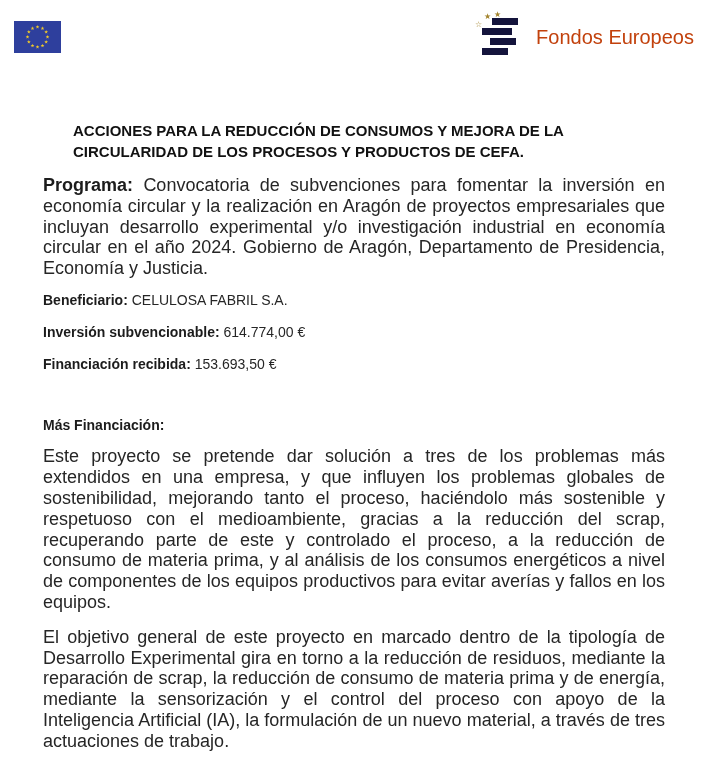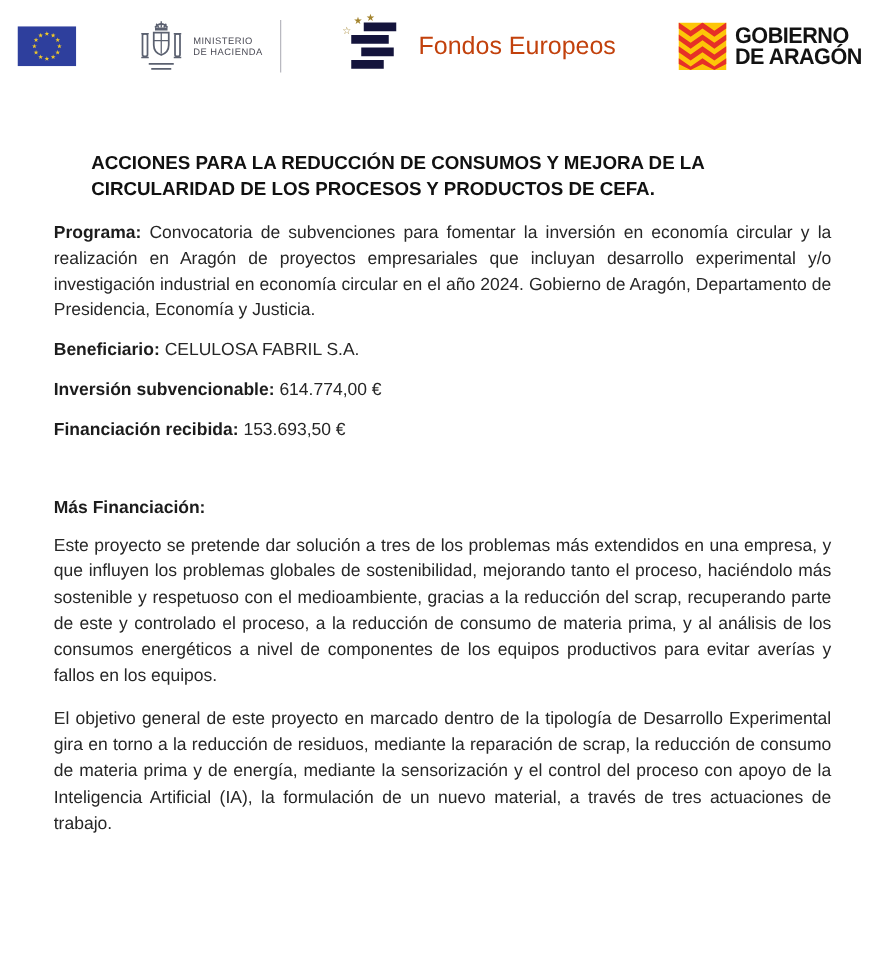--- a/index.html
+++ b/index.html
@@ -89,21 +89,21 @@
   .doc-heading {
     margin: 58px auto 0 auto;
     max-width: 562px;
     font-size: 15px;
     font-weight: bold;
     color: #111;
     line-height: 21px;
   }
   .para {
     margin-top: 13px;
-    font-size: 14px;
+    font-size: 18px;
     line-height: 20.8px;
     text-align: justify;
     color: #262626;
   }
   .field { margin-top: 11px; font-size: 14px; line-height: 20.8px; color: #262626; }
   .bold { font-weight: bold; color: #1c1c1c; }
   .mas-info-label {
     margin-top: 43px;
     font-size: 14px;
     font-weight: bold;
@@ -134,73 +134,34 @@
           <use href="#eustar" x="0" y="10"></use>
             <use href="#eustar" x="-5" y="8.66"></use>
           <use href="#eustar" x="-8.66" y="5"></use>
             <use href="#eustar" x="-10" y="0"></use>
           <use href="#eustar" x="-8.66" y="-5"></use>
             <use href="#eustar" x="-5" y="-8.66"></use>
         </g>
       </svg>
     </div>
 
-    <div class="logo-group">
-      <svg class="min-arms" viewBox="0 0 36 44" xmlns="http://www.w3.org/2000/svg">
-        <g fill="none" stroke="#5b6170" stroke-width="1.4">
-
-          <path d="M13 7 q5 -6 10 0"></path>
-          <path d="M14 4 l2 3 M18 2 l0 5 M22 4 l-2 3" stroke-width="1.1"></path>
-          <rect x="13" y="7" width="10" height="2.4" fill="#5b6170" stroke="none"></rect>
-
-          <path d="M12 11 h12 v10 q0 6 -6 8 q-6 -2 -6 -8 Z"></path>
-          <path d="M18 11 v17 M12 17.5 h12" stroke-width="1"></path>
-
-          <rect x="3" y="12" width="4" height="18" rx="1.4"></rect>
-          <rect x="29" y="12" width="4" height="18" rx="1.4"></rect>
-          <path d="M2 12 h6 M28 12 h6 M2 31 h6 M28 31 h6" stroke-width="1.2"></path>
-
-          <path d="M8 36 h20 M10 40 h16" stroke-width="1.4"></path>
-        </g>
-      </svg>
-      <div class="min-text">
-        <span>MINISTERIO</span><br>
-        <span>DE HACIENDA</span>
-      </div>
-      <div class="min-divider"></div>
-    </div>
 
     <div class="logo-group">
       <div class="fondos-icon">
         <span class="fondos-star s1">★</span>
         <span class="fondos-star s2">★</span>
         <span class="fondos-star s3">☆</span>
         <div class="fondos-bar b1"></div>
         <div class="fondos-bar b2"></div>
         <div class="fondos-bar b3"></div>
         <div class="fondos-bar b4"></div>
       </div>
       <div class="fondos-text">Fondos Europeos</div>
     </div>
 
-    <div class="logo-group">
-      <svg class="aragon-icon" viewBox="0 0 40 40" xmlns="http://www.w3.org/2000/svg">
-        <rect width="40" height="40" fill="#fdc608"></rect>
-        <g fill="#e63027">
-          <path d="M0 0 L10 7 L20 0 L30 7 L40 0 L40 5 L30 12 L20 5 L10 12 L0 5 Z"></path>
-          <path d="M0 10 L10 17 L20 10 L30 17 L40 10 L40 15 L30 22 L20 15 L10 22 L0 15 Z"></path>
-          <path d="M0 20 L10 27 L20 20 L30 27 L40 20 L40 25 L30 32 L20 25 L10 32 L0 25 Z"></path>
-          <path d="M0 30 L10 37 L20 30 L30 37 L40 30 L40 35 L30 40 L20 35 L10 40 L0 35 Z"></path>
-        </g>
-      </svg>
-      <div class="aragon-text">
-        <span>GOBIERNO</span><br>
-        <span>DE ARAGÓN</span>
-      </div>
-    </div>
 
   </div>
 
 
   <div class="content">
 
     <h2 class="doc-heading">ACCIONES PARA LA REDUCCIÓN DE CONSUMOS Y MEJORA DE LA CIRCULARIDAD DE LOS PROCESOS Y PRODUCTOS DE CEFA.</h2>
 
     <p class="para"><span class="bold">Programa:</span> <span>Convocatoria de subvenciones para fomentar la inversión en economía circular y la realización en Aragón de proyectos empresariales que incluyan desarrollo experimental y/o investigación industrial en economía circular en el año 2024. Gobierno de Aragón, Departamento de Presidencia, Economía y Justicia.</span></p>
 

